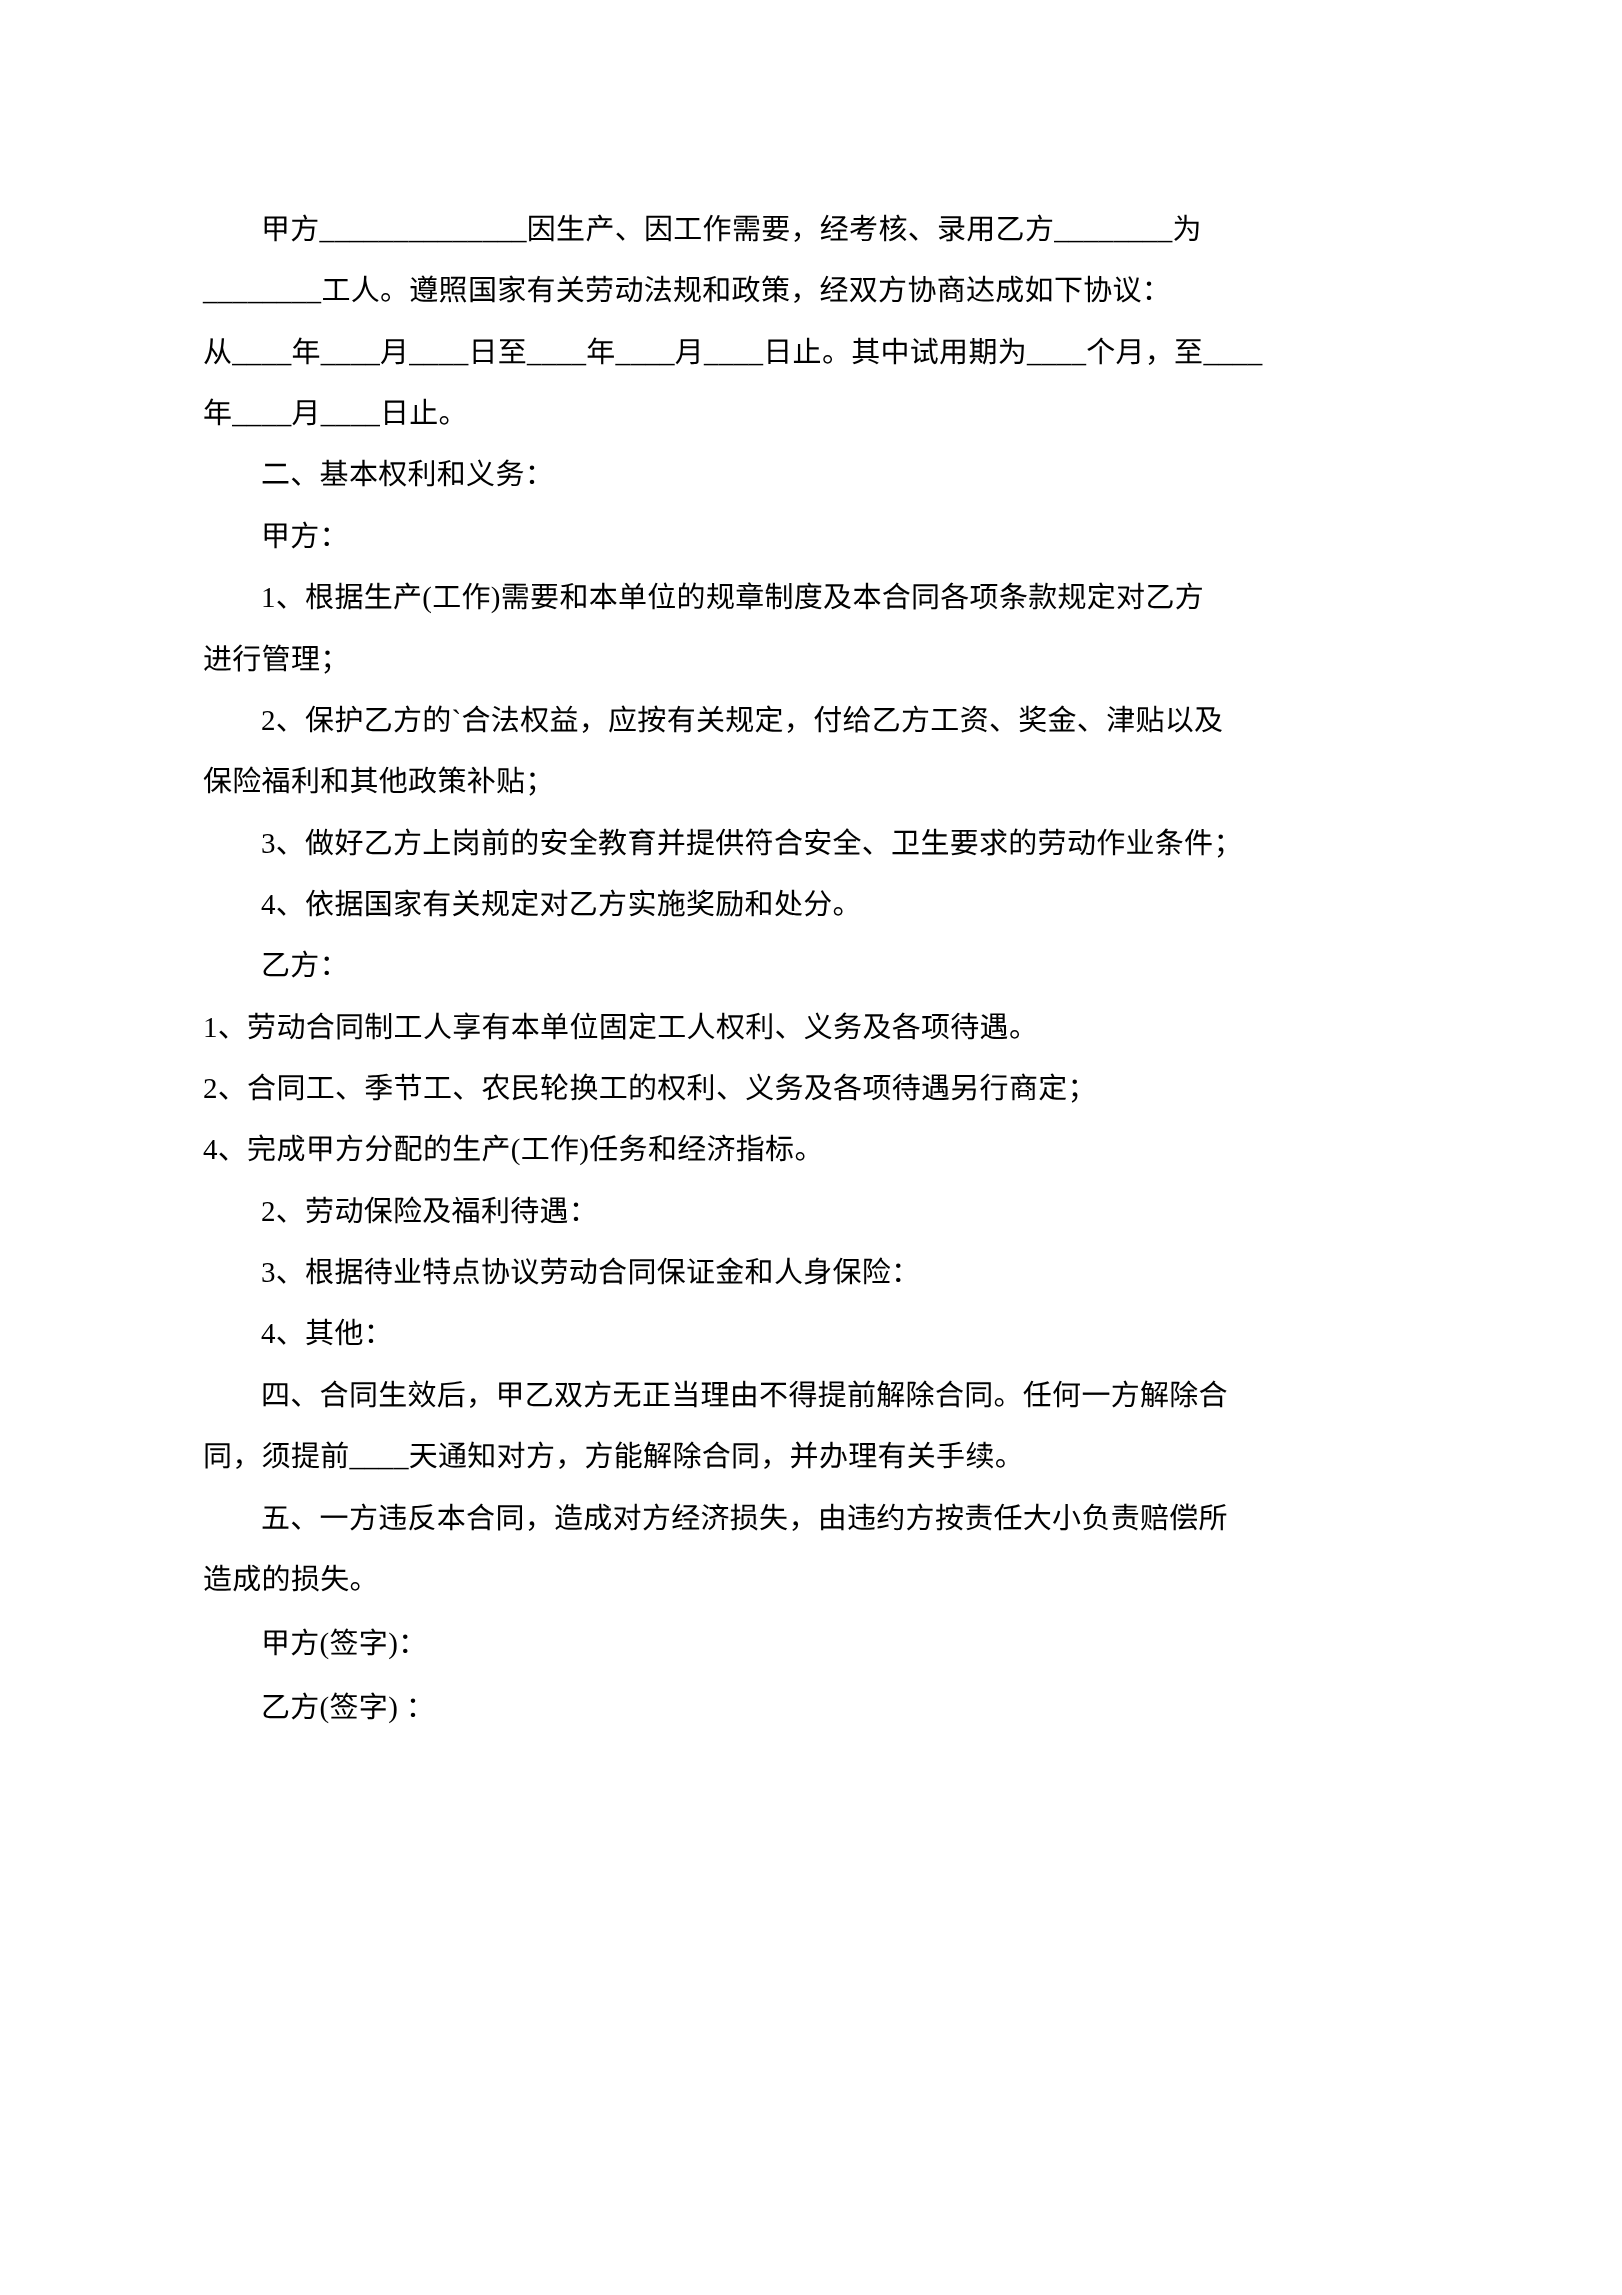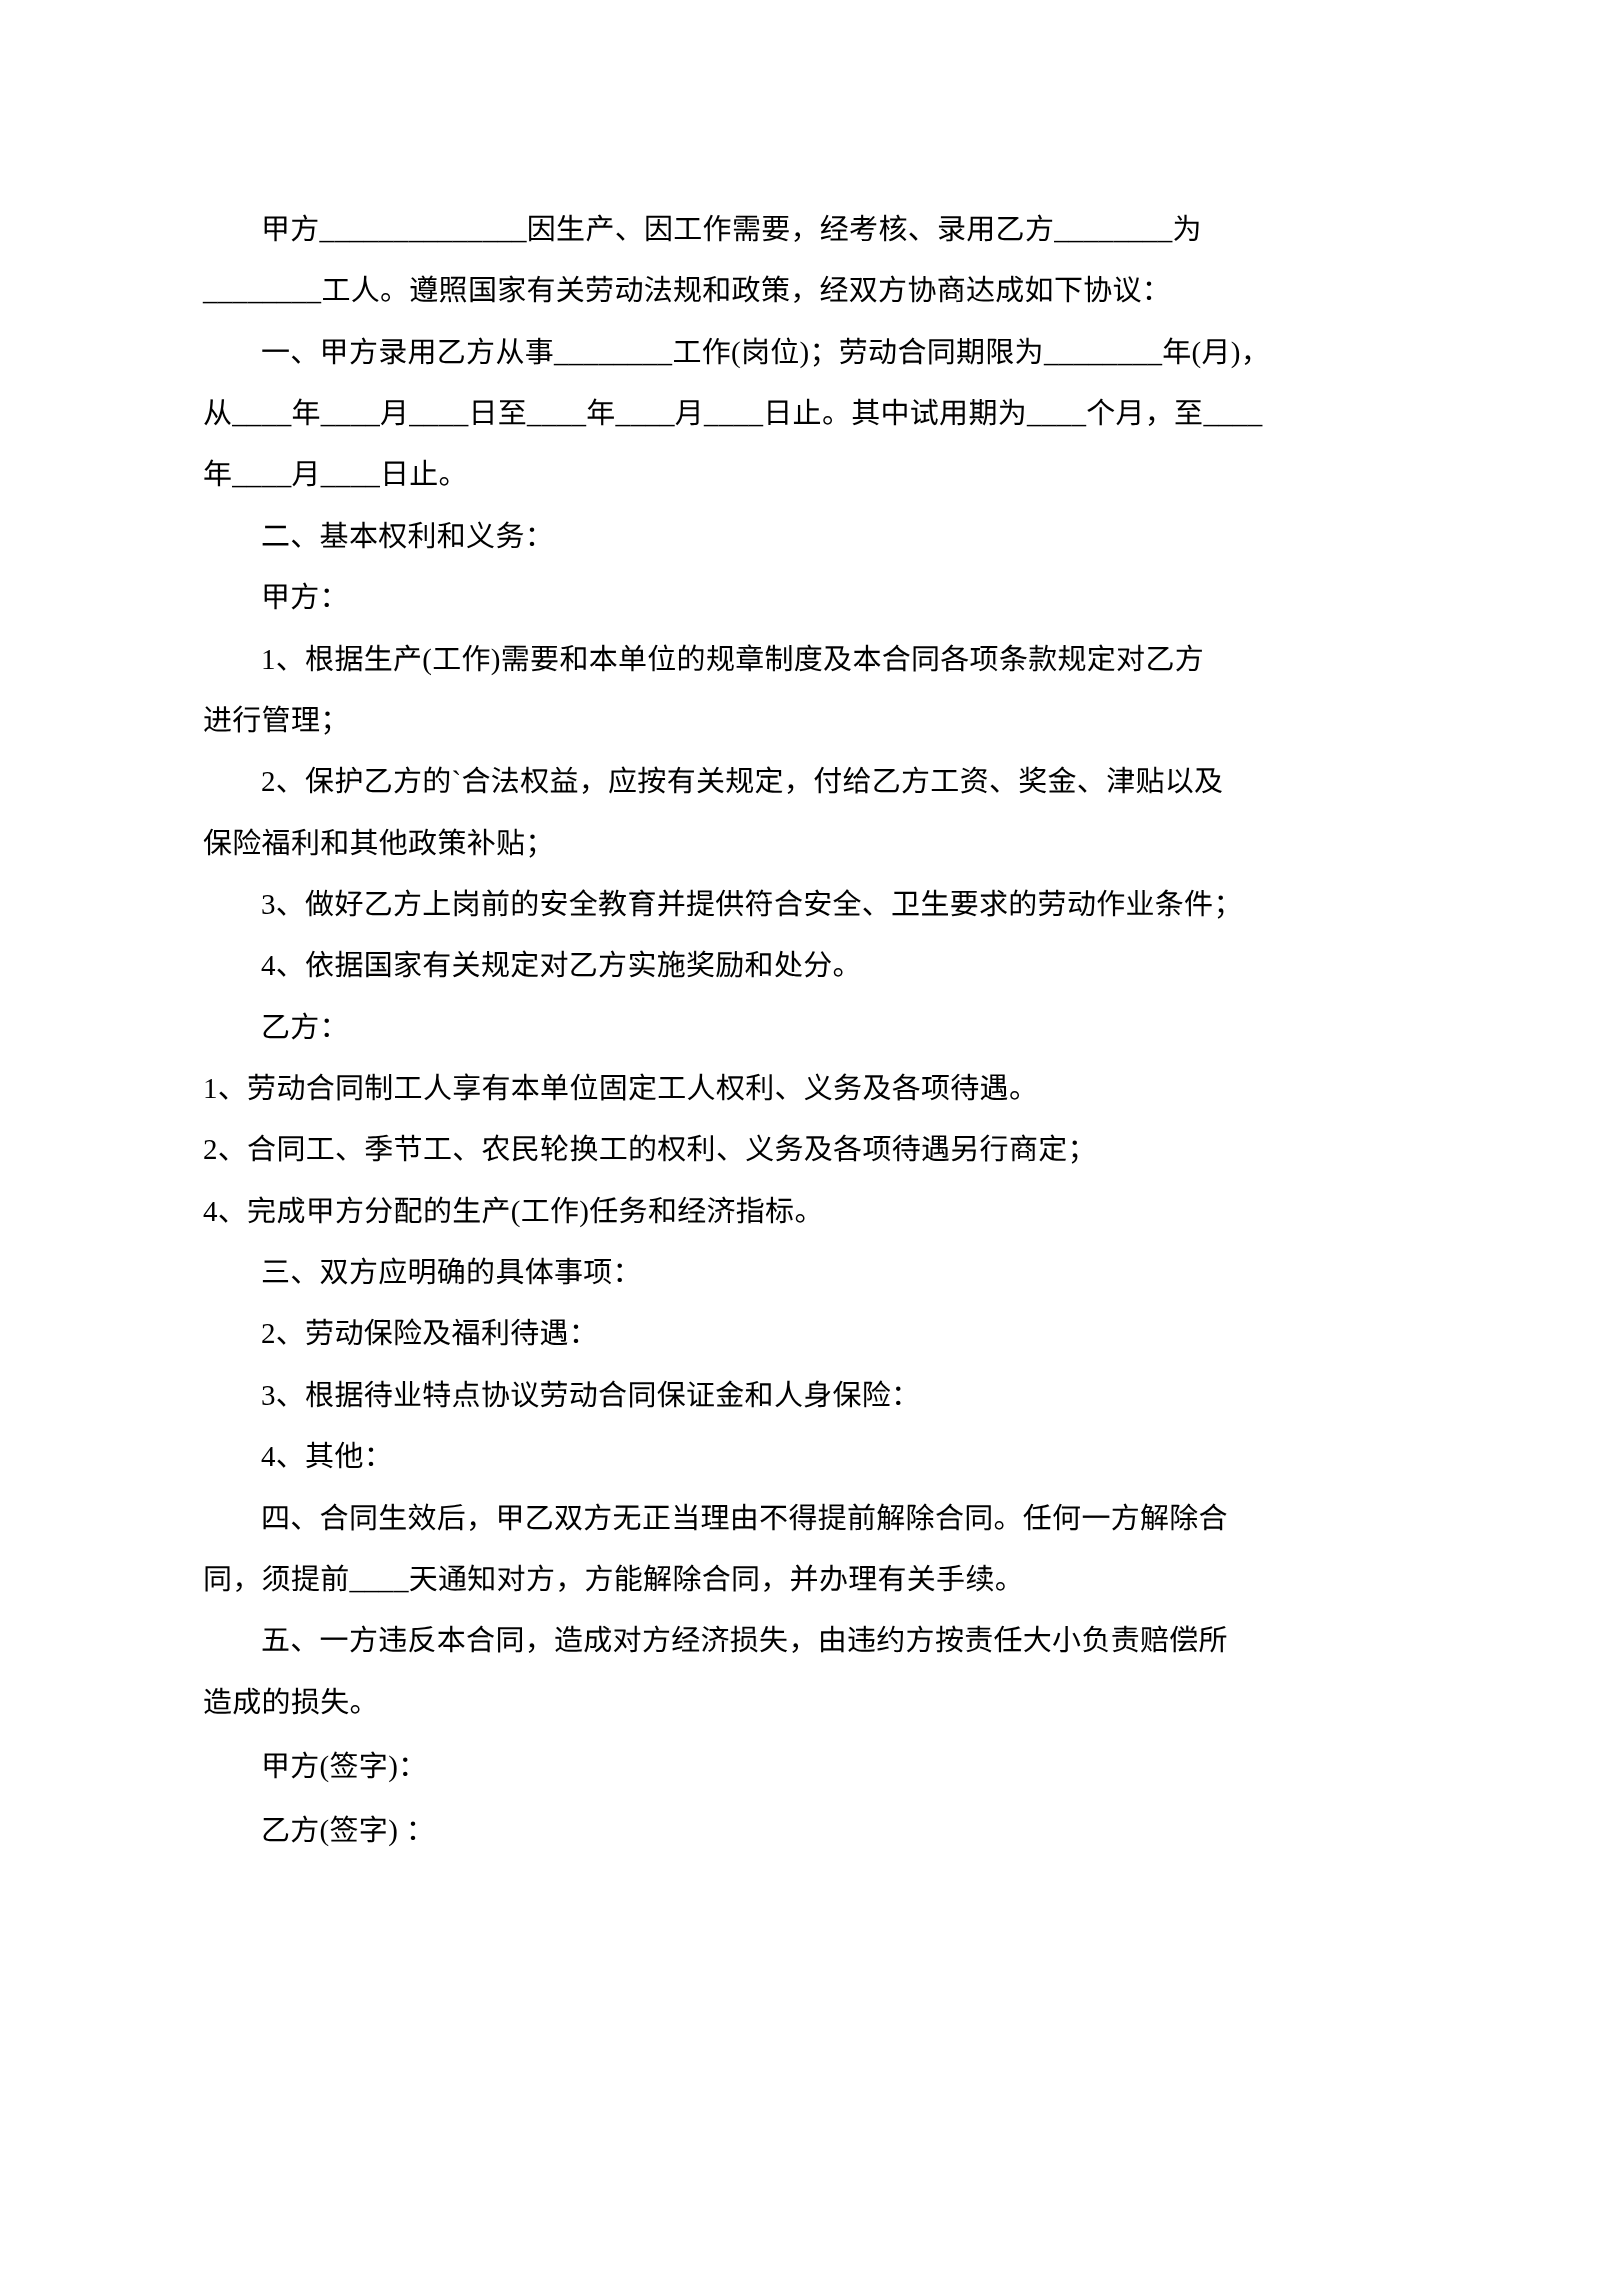--- a/index.html
+++ b/index.html
@@ -46,21 +46,20 @@
 </style>
 </head>
 <body>
 
 <div class="page">
   <div class="content">
 
     <p class="para indent">甲方______________因生产、因工作需要，经考核、录用乙方________为</p>
     <p class="para noindent">________工人。遵照国家有关劳动法规和政策，经双方协商达成如下协议：</p>
 
-    <p class="para indent">一、甲方录用乙方从事________工作(岗位)；劳动合同期限为________年(月)，</p>
     <p class="para noindent">从____年____月____日至____年____月____日止。其中试用期为____个月，至____</p>
     <p class="para noindent">年____月____日止。</p>
 
     <p class="para indent">二、基本权利和义务：</p>
 
     <p class="para indent">甲方：</p>
 
     <p class="para indent">1、根据生产(工作)需要和本单位的规章制度及本合同各项条款规定对乙方</p>
     <p class="para noindent">进行管理；</p>
 
@@ -69,21 +68,20 @@
 
     <p class="para indent">3、做好乙方上岗前的安全教育并提供符合安全、卫生要求的劳动作业条件；</p>
     <p class="para indent">4、依据国家有关规定对乙方实施奖励和处分。</p>
 
     <p class="para indent">乙方：</p>
 
     <p class="para noindent">1、劳动合同制工人享有本单位固定工人权利、义务及各项待遇。</p>
     <p class="para noindent">2、合同工、季节工、农民轮换工的权利、义务及各项待遇另行商定；</p>
     <p class="para noindent">4、完成甲方分配的生产(工作)任务和经济指标。</p>
 
-    <p class="para indent">三、双方应明确的具体事项：</p>
 
     <p class="para indent">2、劳动保险及福利待遇：</p>
     <p class="para indent">3、根据待业特点协议劳动合同保证金和人身保险：</p>
     <p class="para indent">4、其他：</p>
 
     <p class="para indent">四、合同生效后，甲乙双方无正当理由不得提前解除合同。任何一方解除合</p>
     <p class="para noindent">同，须提前____天通知对方，方能解除合同，并办理有关手续。</p>
 
     <p class="para indent">五、一方违反本合同，造成对方经济损失，由违约方按责任大小负责赔偿所</p>
     <p class="para noindent">造成的损失。</p>

